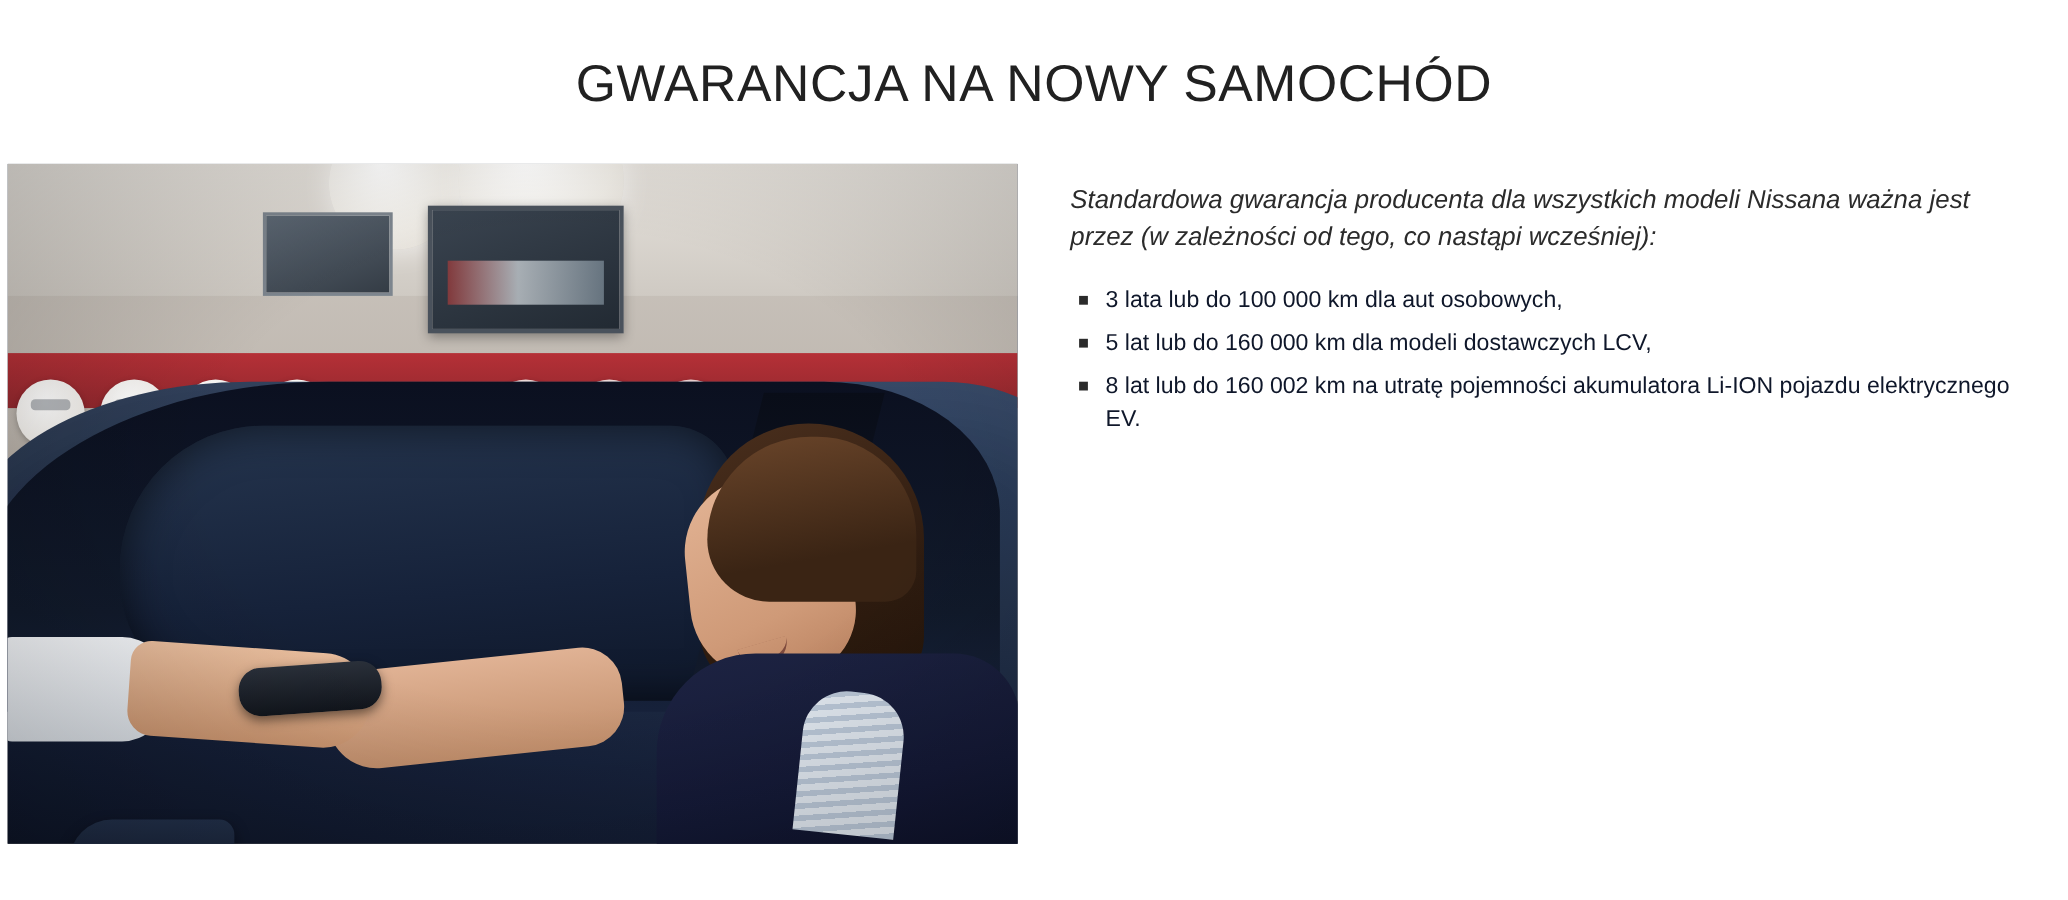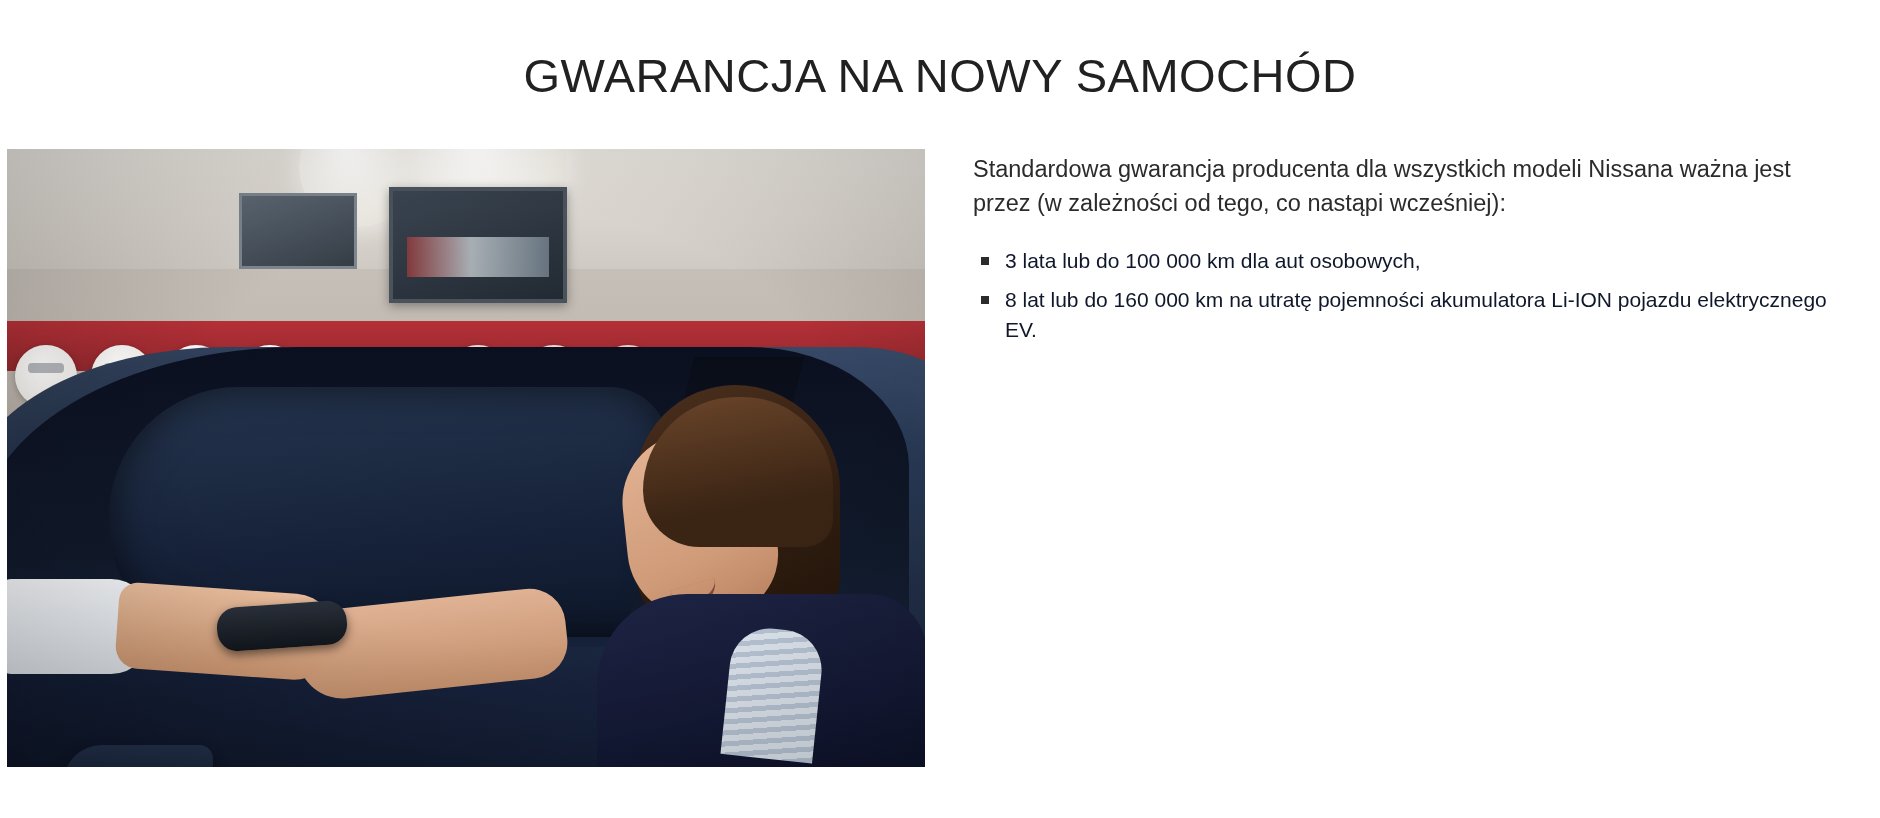--- a/index.html
+++ b/index.html
@@ -264,23 +264,24 @@
     flex: 1 1 auto;
     padding-left: 48px;
     padding-right: 40px;
     padding-top: 4px;
     box-sizing: border-box;
   }
   .intro {
     font-size: 23.5px;
     line-height: 1.42;
     color: #2b2b2b;
-    margin: 0 0 26px 0;
+    margin: 12px 0 26px 0;
     max-width: 900px;
     font-weight: 400;
+    font-style: italic;
   }
   ul.points {
     list-style: none;
     margin: 0;
     padding: 0;
   }
   ul.points li {
     position: relative;
     font-size: 21px;
     line-height: 1.42;
@@ -356,18 +357,19 @@
 
         <div class="photo-vignette"></div>
       </figure>
     </div>
 
     <div class="text-col">
       <p class="intro">Standardowa gwarancja producenta dla wszystkich modeli Nissana ważna jest przez (w zależności od tego, co nastąpi wcześniej):</p>
 
       <ul class="points">
         <li>3 lata lub do 100 000 km dla aut osobowych,</li>
-        <li>8 lat lub do 160 000 km na utratę pojemności akumulatora Li-ION pojazdu elektrycznego EV.</li>
+        <li>5 lat lub do 160 000 km dla modeli dostawczych LCV,</li>
+        <li>8 lat lub do 160 002 km na utratę pojemności akumulatora Li-ION pojazdu elektrycznego EV.</li>
       </ul>
     </div>
 
   </div>
 </div>
 
 </body></html>

